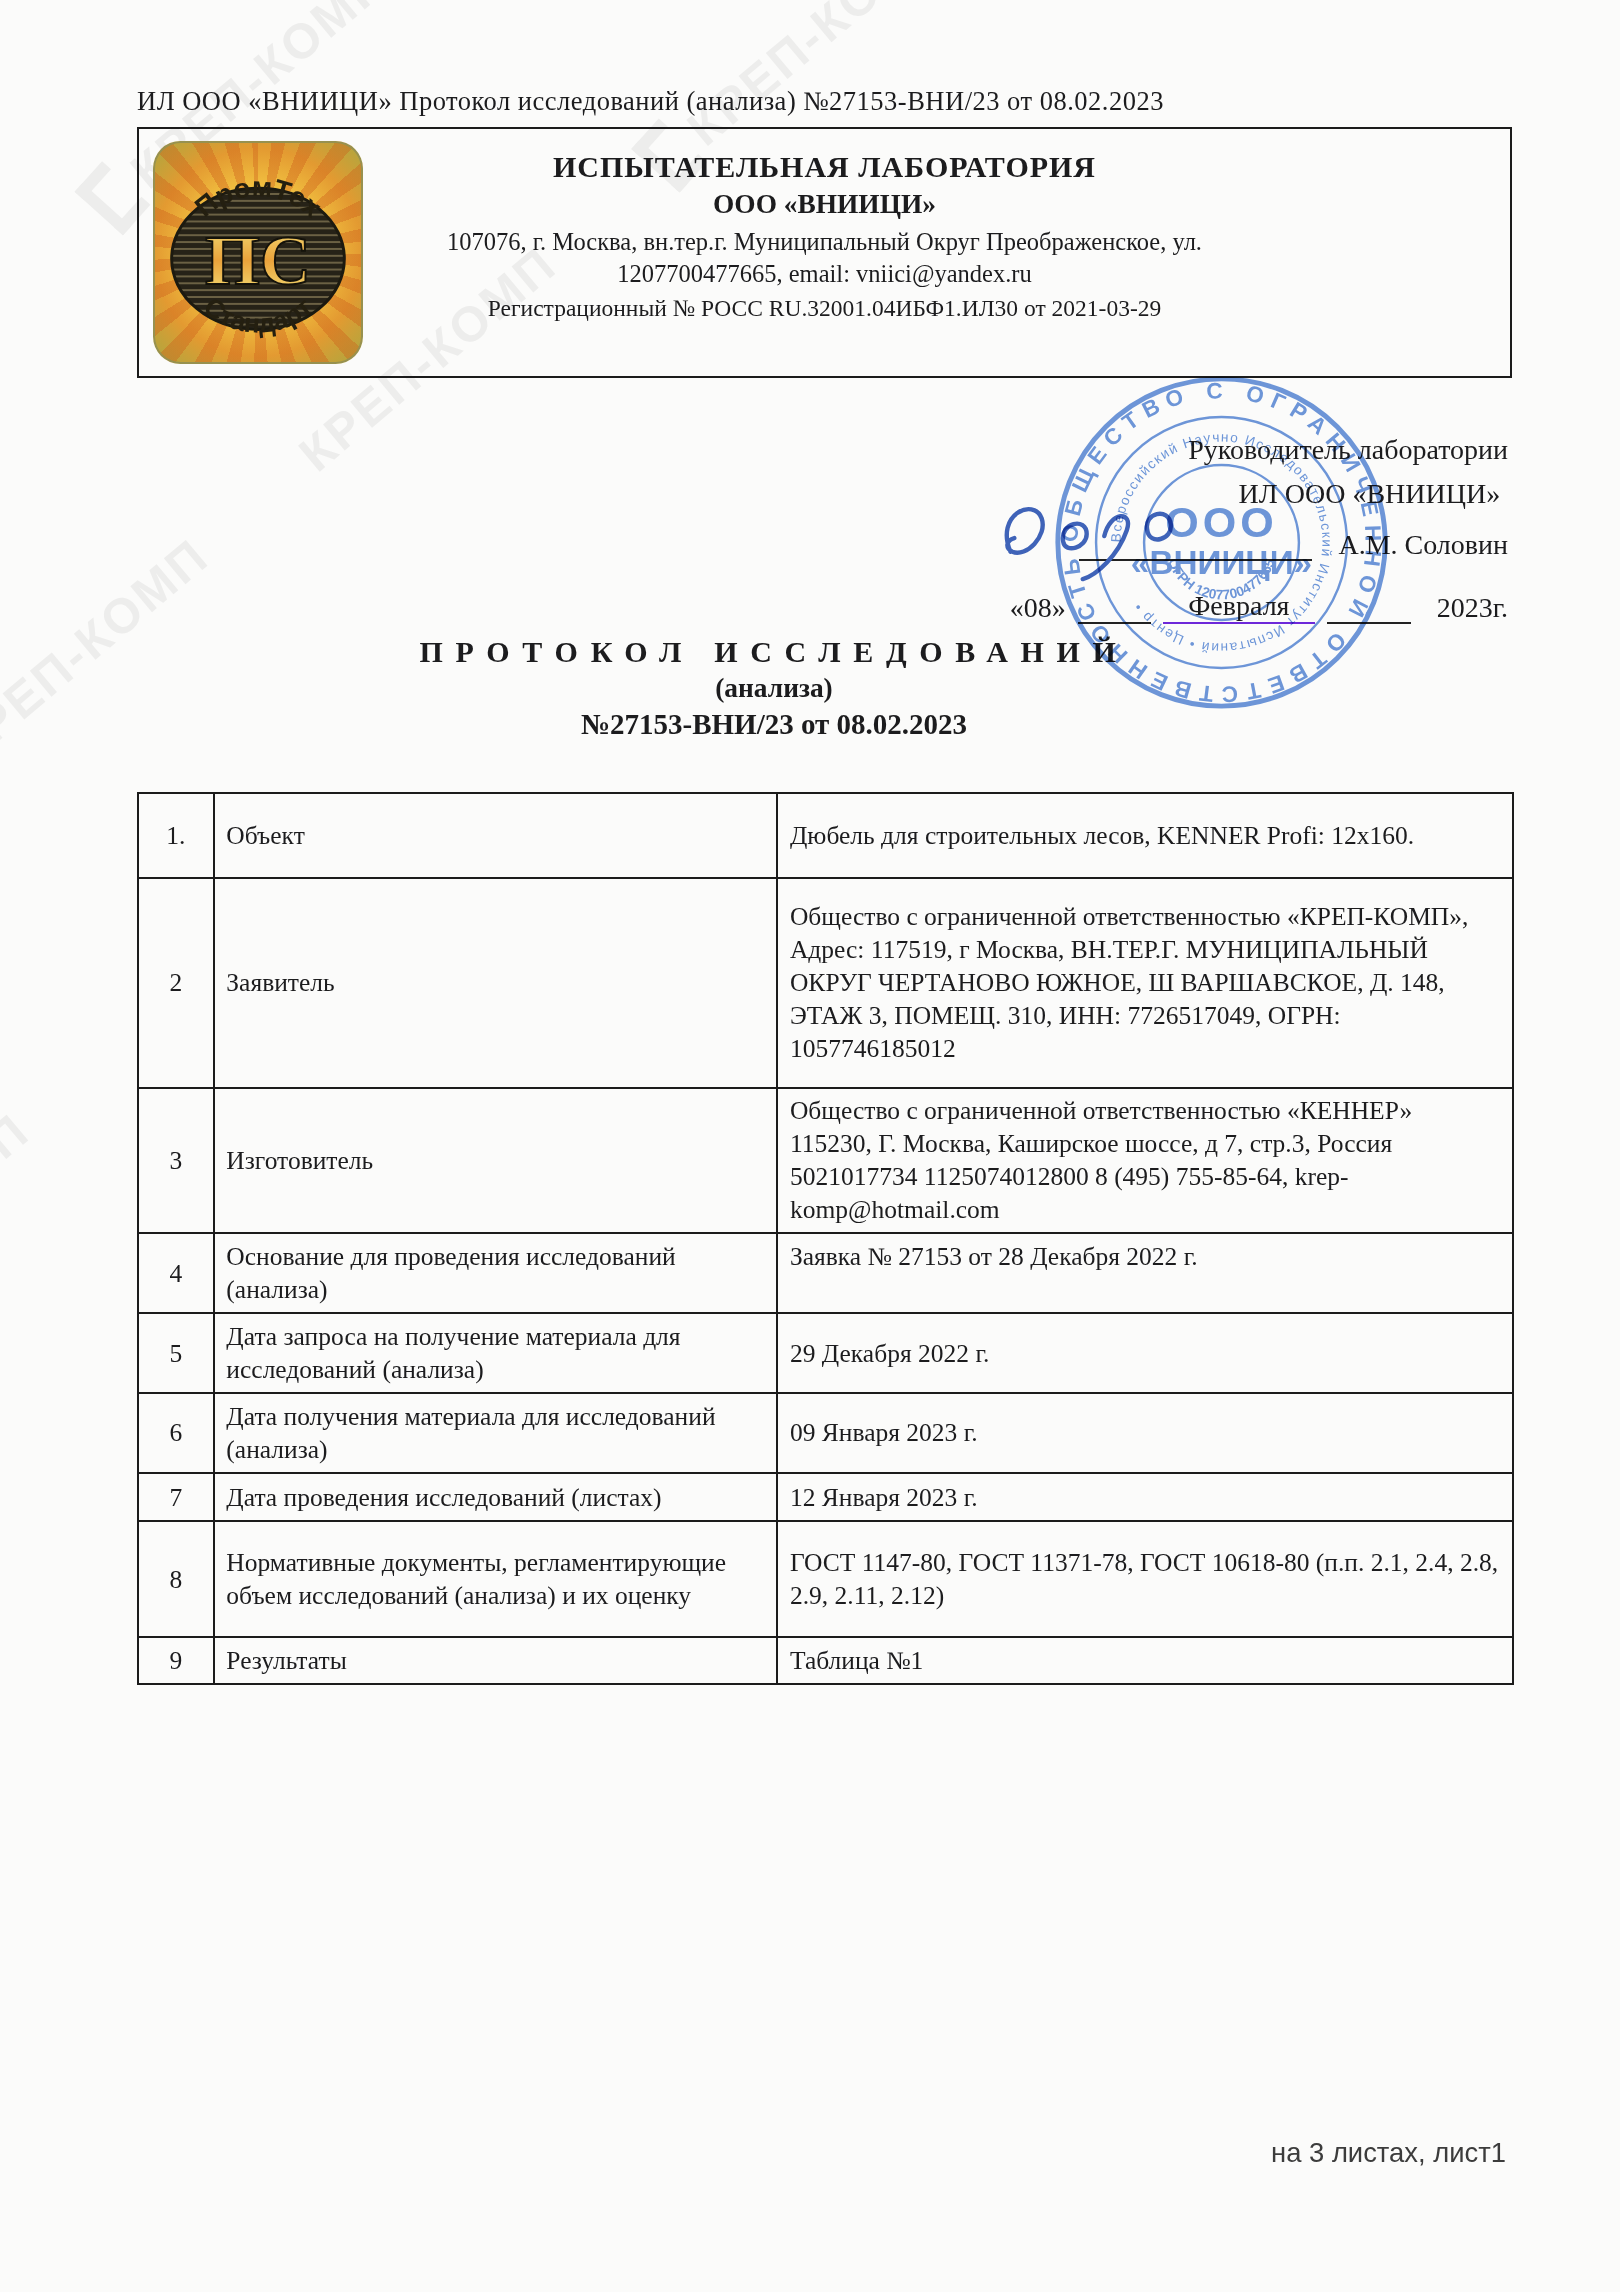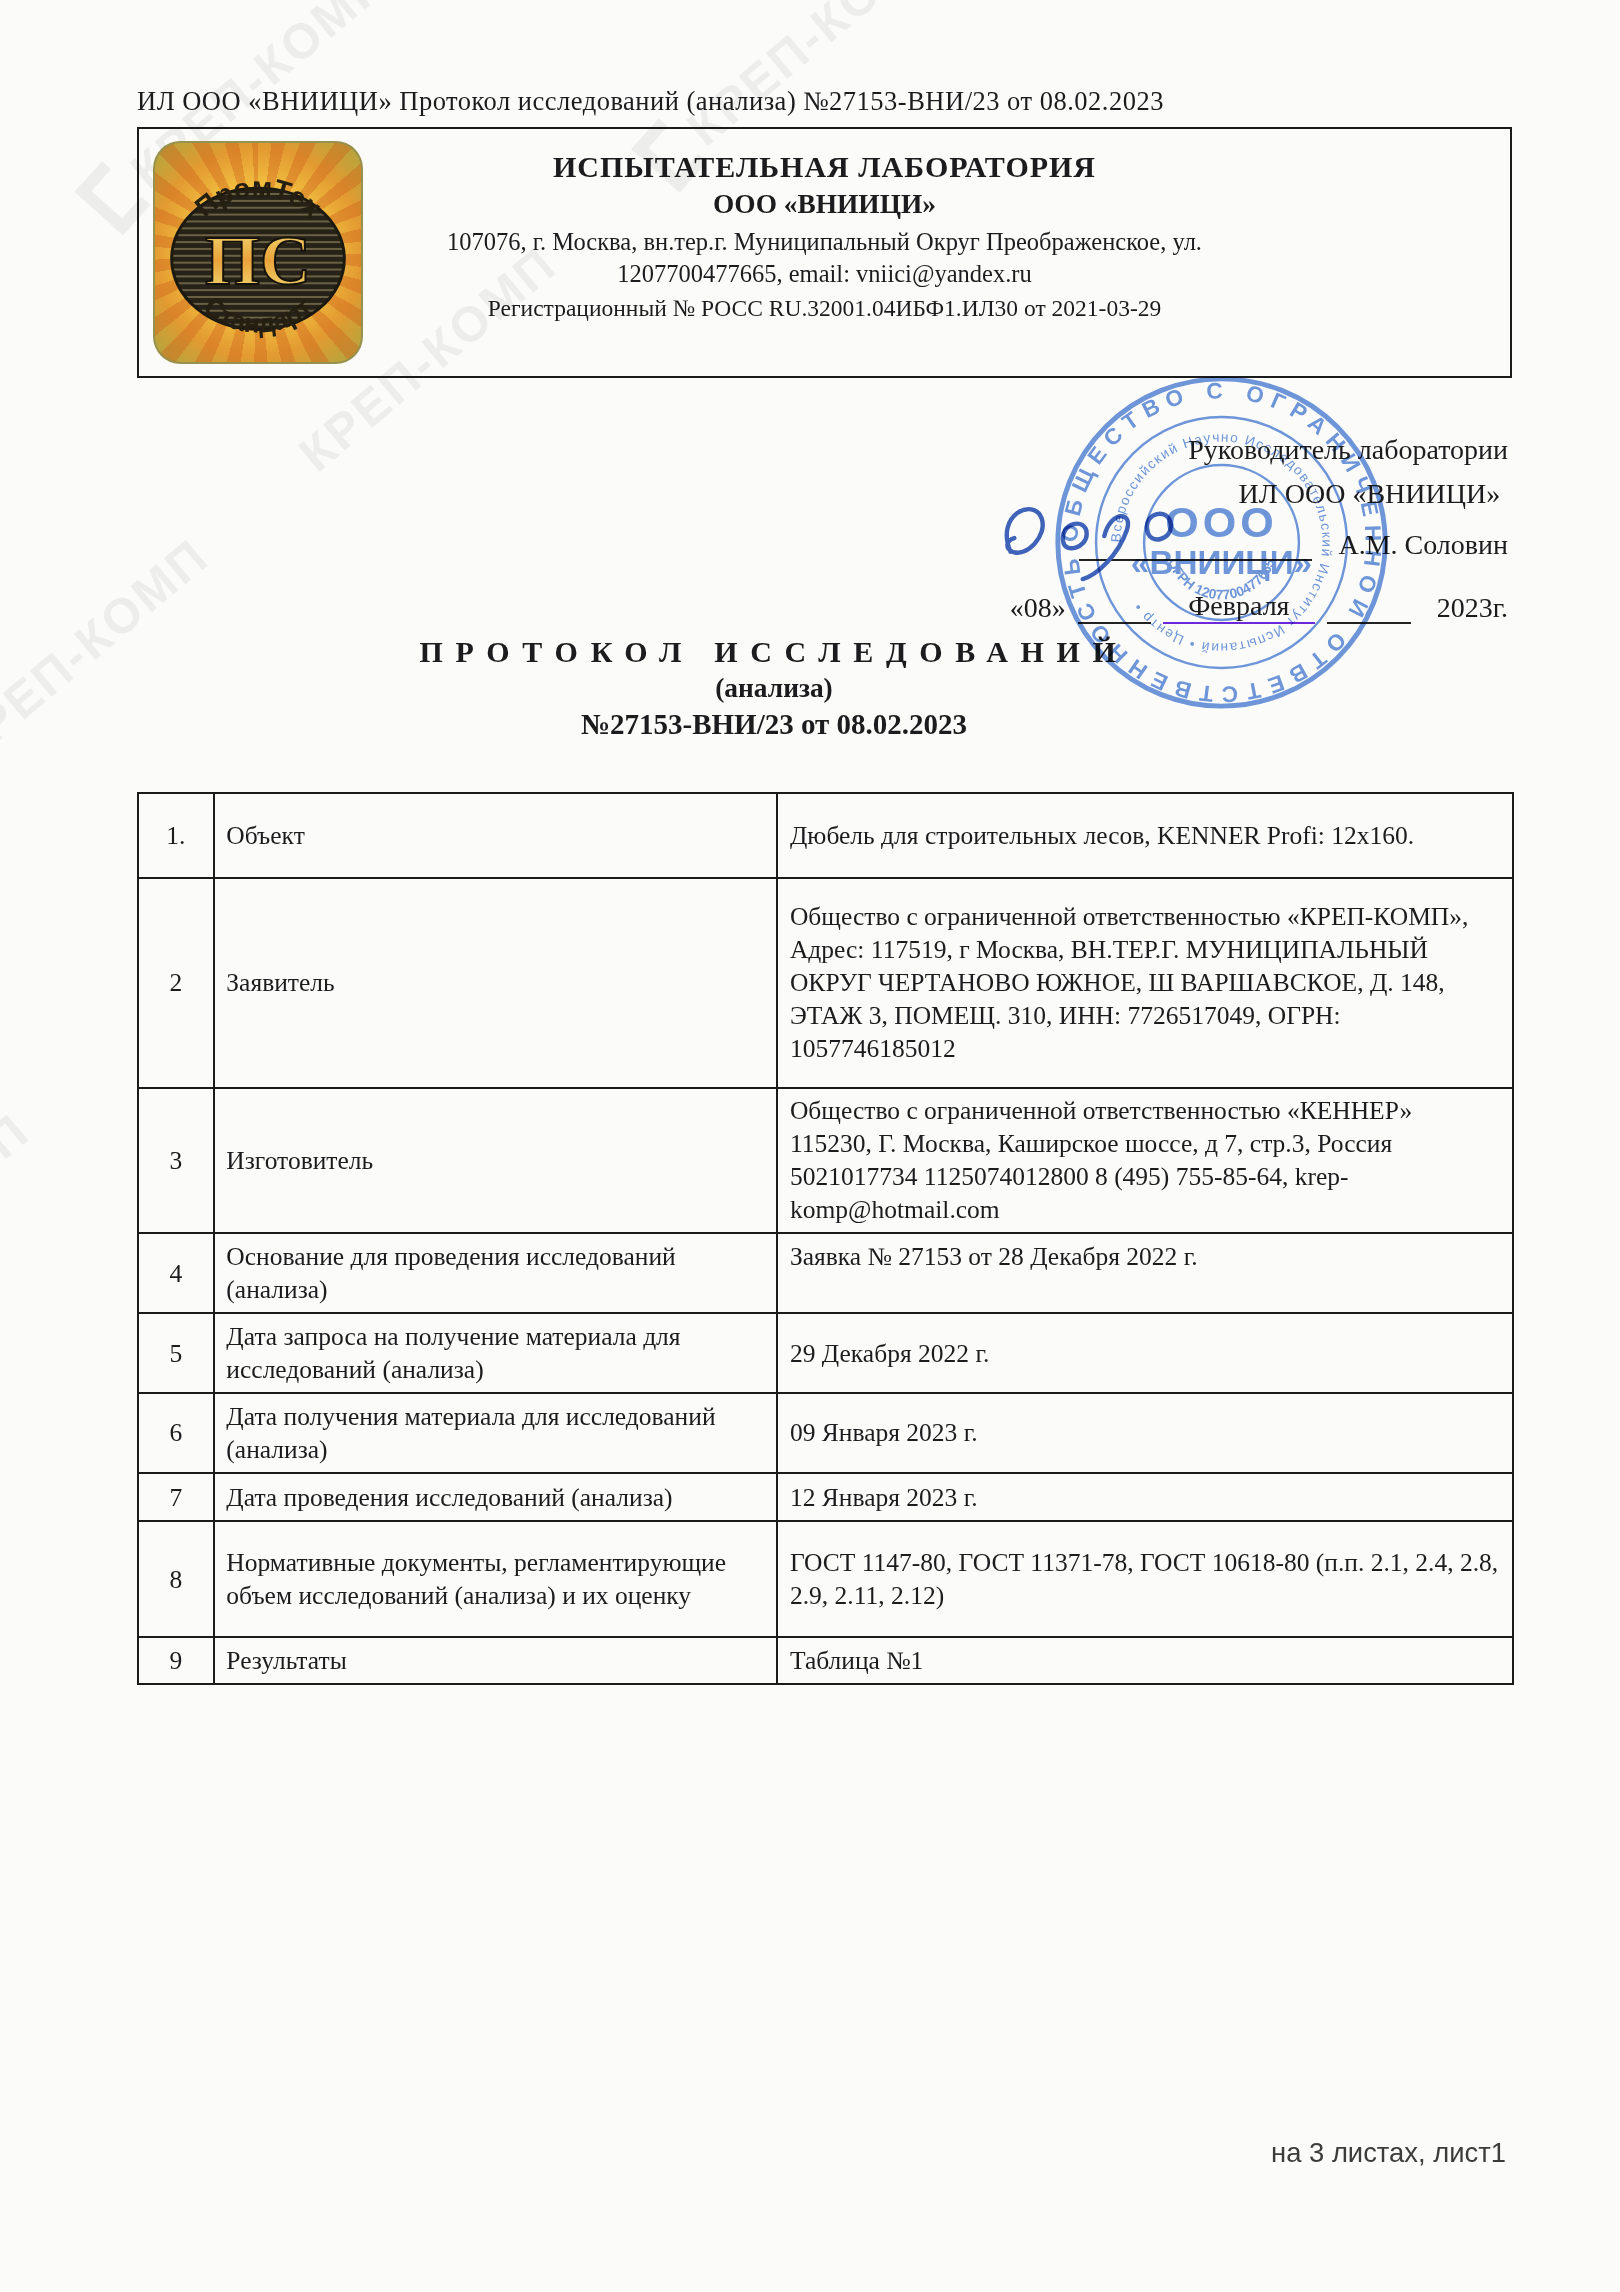--- a/index.html
+++ b/index.html
@@ -272,21 +272,21 @@
         <td class="c-label">Дата запроса на получение материала для исследований (анализа)</td>
         <td class="c-val">29 Декабря 2022 г.</td>
       </tr>
       <tr class="r6">
         <td class="c-num">6</td>
         <td class="c-label">Дата получения материала для исследований (анализа)</td>
         <td class="c-val">09 Января 2023 г.</td>
       </tr>
       <tr class="r7">
         <td class="c-num">7</td>
-        <td class="c-label">Дата проведения исследований (анализа)</td>
+        <td class="c-label">Дата проведения исследований (листах)</td>
         <td class="c-val">12 Января 2023 г.</td>
       </tr>
       <tr class="r8">
         <td class="c-num">8</td>
         <td class="c-label">Нормативные документы, регламентирующие объем исследований (анализа) и их оценку</td>
         <td class="c-val">ГОСТ 1147-80, ГОСТ 11371-78, ГОСТ 10618-80 (п.п. 2.1, 2.4, 2.8, 2.9, 2.11, 2.12)</td>
       </tr>
       <tr class="r9">
         <td class="c-num">9</td>
         <td class="c-label">Результаты</td>

